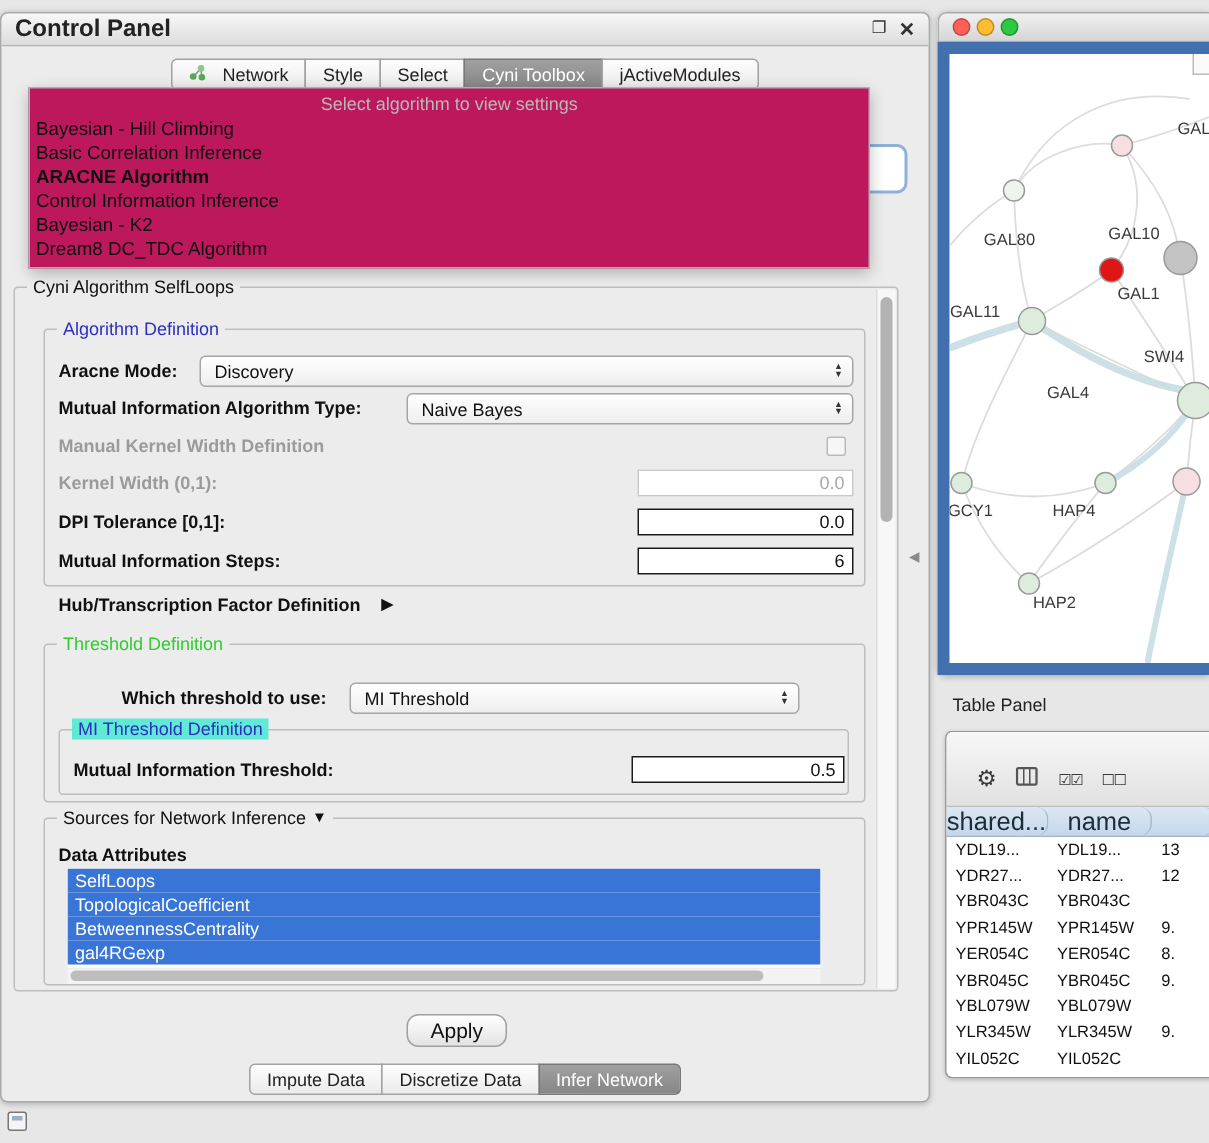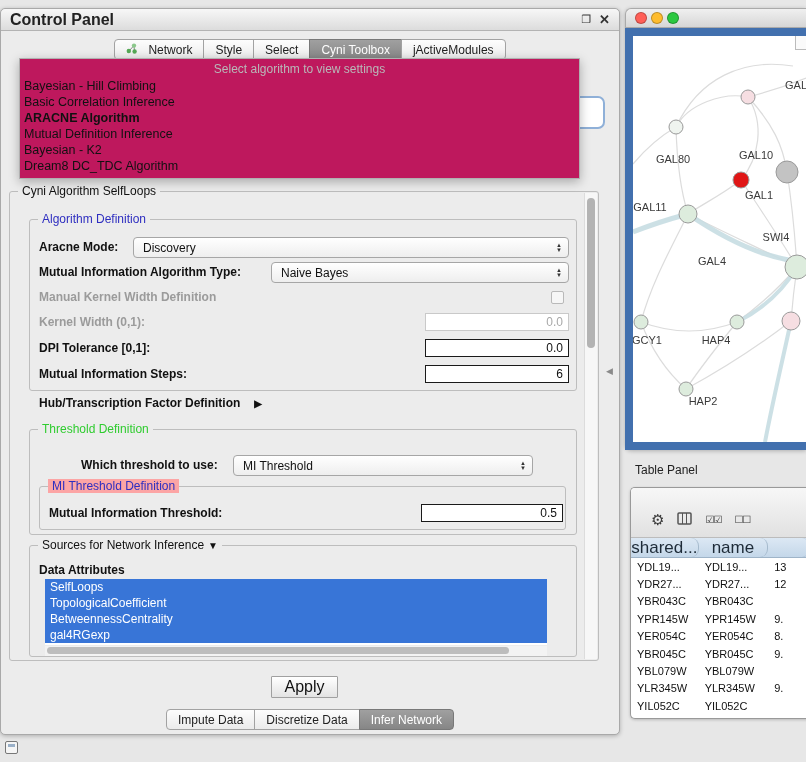--- a/index.html
+++ b/index.html
@@ -83,21 +83,21 @@
         background:#fff; overflow:hidden; }
   .attr-item { height:16px; line-height:16px; padding-left:5px; font-size:12px;
         background:#3875d7; color:#fff; white-space:nowrap; }
   .hscroll { position:absolute; left:44px; top:637px; width:502px; height:10px;
         background:#f3f3f3; }
   .hscroll-thumb { position:absolute; left:2px; top:1px; height:7px; width:462px;
         background:#bdbdbd; border-radius:3.5px; }
 
   .apply-btn { position:absolute; left:270px; top:667px; width:67px; height:22px;
         background:linear-gradient(#ffffff,#e3e3e3); border:1px solid #a0a0a0;
-        border-radius:1px; font-size:16px; display:flex; align-items:center;
+        border-radius:8px; font-size:14px; display:flex; align-items:center;
         justify-content:center; }
 
   .splitter-arrow { position:absolute; left:606px; top:366px; font-size:9px;
         color:#8a8a8a; }
 
   
   .netwin { position:absolute; left:625px; top:8px; width:181px; height:442px;
         border-radius:6px 0 0 6px; box-shadow:0 1px 4px rgba(0,0,0,.25); }
   .net-titlebar { position:absolute; left:0; top:0; right:0; height:20px;
         background:linear-gradient(#f0f0f0,#d6d6d6); border:1px solid #aaa;
@@ -180,21 +180,21 @@
     </div>
 
   <div class="combo-frag"></div>
 
   <div class="popup">
     <div class="popup-placeholder">Select algorithm to view settings</div>
     <div id="algo-list">
         <div class="algo-option">Bayesian - Hill Climbing</div>
         <div class="algo-option">Basic Correlation Inference</div>
         <div class="algo-option selected">ARACNE Algorithm</div>
-        <div class="algo-option">Mutual Definition Inference</div>
+        <div class="algo-option">Control Information Inference</div>
         <div class="algo-option">Bayesian - K2</div>
         <div class="algo-option">Dream8 DC_TDC Algorithm</div>
       </div>
   </div>
 
   <div class="groupbox" style="left:8px;top:182px;width:590px;height:470px">
     <span class="grouplabel">Cyni Algorithm SelfLoops</span>
   </div>
 
   <div class="vscroll">
@@ -253,21 +253,21 @@
   <span class="cp-label" style="left:80px;top:449px">Which threshold to use:</span>
   <div class="combo" style="left:232px;top:446px;width:300px">
     <span>MI Threshold</span>
     <span class="arrows">
       <span>▲</span>
       <span>▼</span>
     </span>
   </div>
 
   <div class="groupbox" style="left:38px;top:477px;width:527px;height:44px">
-    <span class="grouplabel blue" style="background:#fca5a5">MI Threshold Definition</span>
+    <span class="grouplabel blue" style="background:#5eead4">MI Threshold Definition</span>
   </div>
   <span class="cp-label" style="left:48px;top:497px">Mutual Information Threshold:</span>
   <div class="field" style="left:420px;top:495px;width:142px">
     <span>0.5</span>
   </div>
 
   <div class="groupbox" style="left:28px;top:536px;width:548px;height:112px">
     <span class="grouplabel">
       <span>Sources for Network Inference</span>
       <span class="tri">▼</span>

